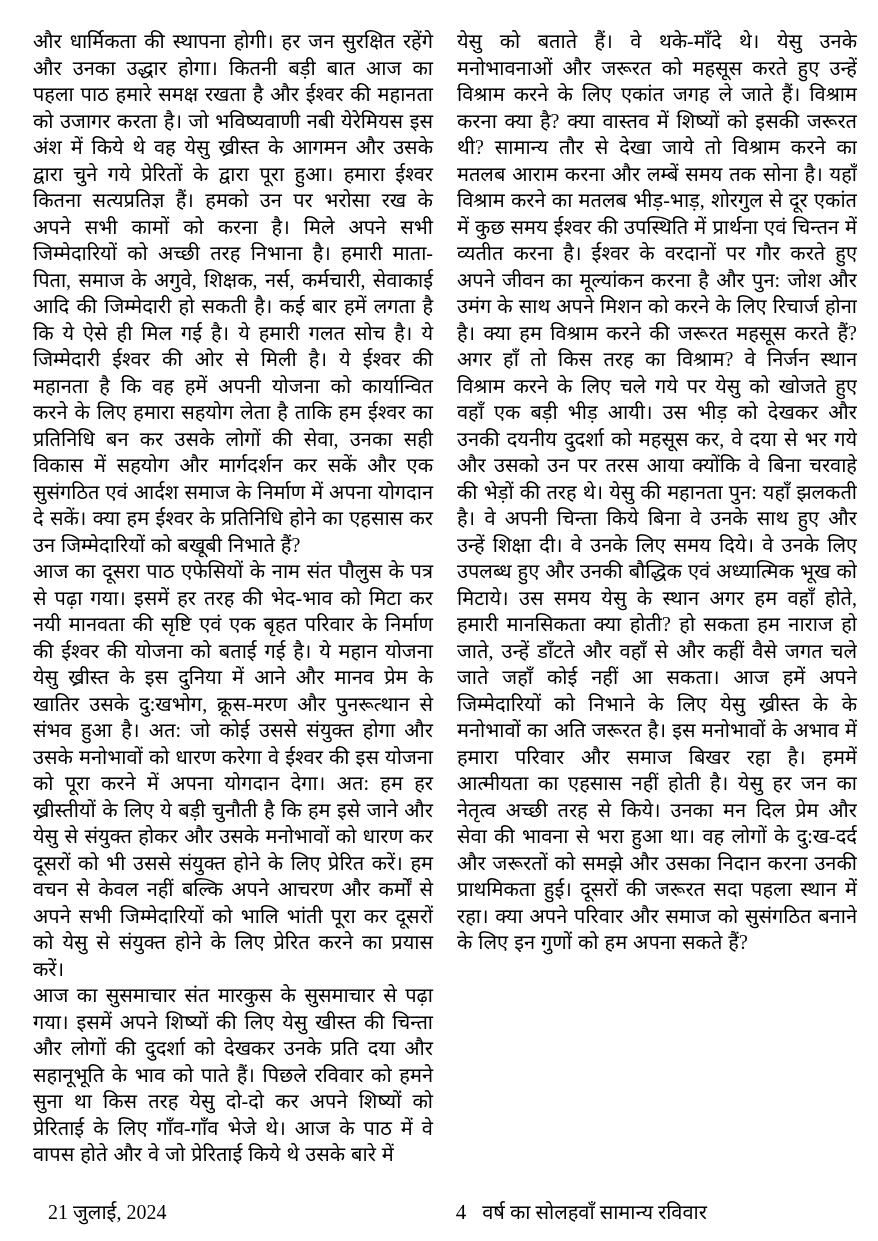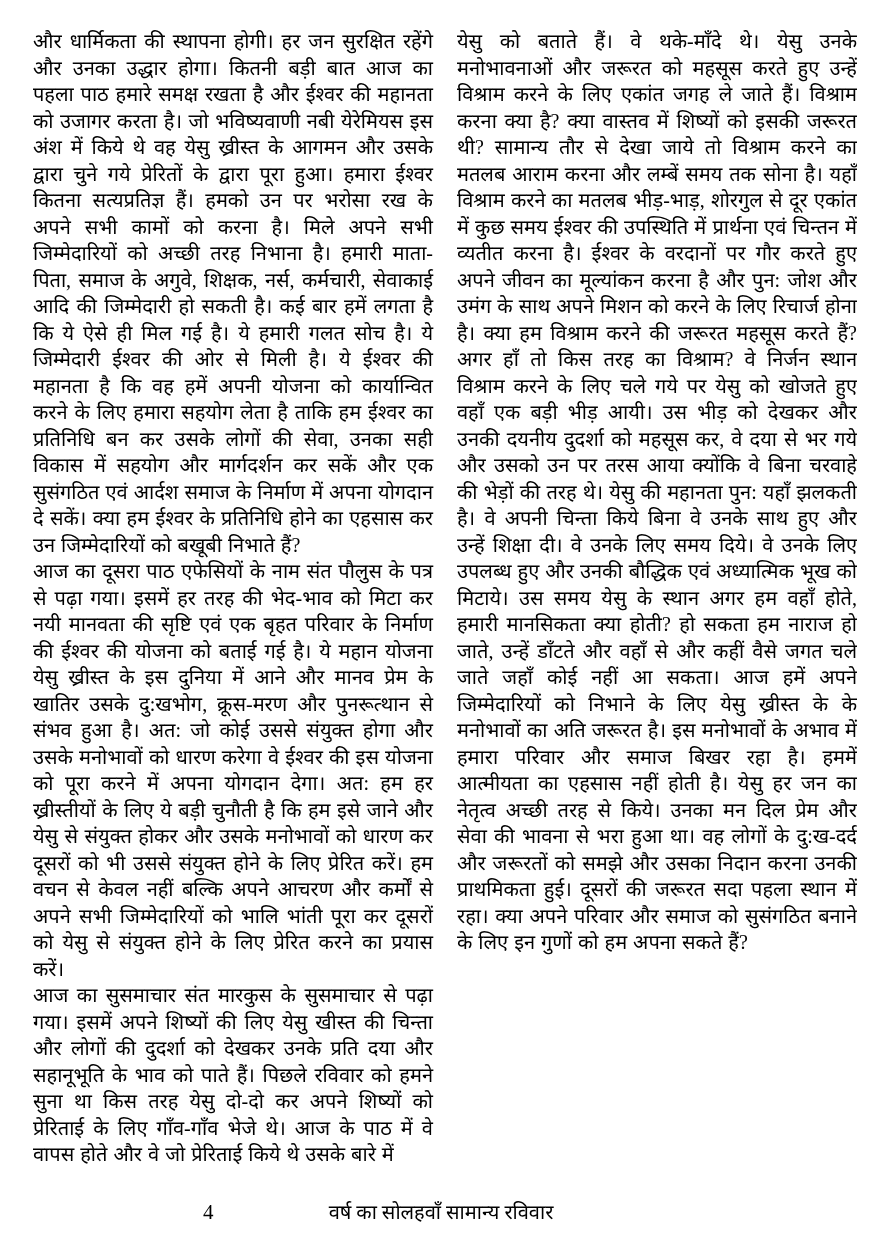--- a/index.html
+++ b/index.html
@@ -43,36 +43,37 @@
     left: 48px;
     right: 44px;
     bottom: 16px;
     display: grid;
     grid-template-columns: 1fr auto 1fr;
     align-items: baseline;
     font-size: 20px;
   }
   .footer-date  { text-align: left; }
   .footer-page  { text-align: center; font-size: 21px; padding-left: 40px; }
-  .footer-title { text-align: center; }
+  .footer-title { text-align: left; margin-left: 16px; }
 </style>
 </head>
 <body>
 
 <div class="page">
 
   <div class="columns">
     <div class="column">
         <p class="para">और धार्मिकता की स्थापना होगी। हर जन सुरक्षित रहेंगे और उनका उद्धार होगा। कितनी बड़ी बात आज का पहला पाठ हमारे समक्ष रखता है और ईश्वर की महानता को उजागर करता है। जो भविष्यवाणी नबी येरेमियस इस अंश में किये थे वह येसु ख्रीस्त के आगमन और उसके द्वारा चुने गये प्रेरितों के द्वारा पूरा हुआ। हमारा ईश्वर कितना सत्यप्रतिज्ञ हैं। हमको उन पर भरोसा रख के अपने सभी कामों को करना है। मिले अपने सभी जिम्मेदारियों को अच्छी तरह निभाना है। हमारी माता-पिता, समाज के अगुवे, शिक्षक, नर्स, कर्मचारी, सेवाकाई आदि की जिम्मेदारी हो सकती है। कई बार हमें लगता है कि ये ऐसे ही मिल गई है। ये हमारी गलत सोच है। ये जिम्मेदारी ईश्वर की ओर से मिली है। ये ईश्वर की महानता है कि वह हमें अपनी योजना को कार्यान्वित करने के लिए हमारा सहयोग लेता है ताकि हम ईश्वर का प्रतिनिधि बन कर उसके लोगों की सेवा, उनका सही विकास में सहयोग और मार्गदर्शन कर सकें और एक सुसंगठित एवं आर्दश समाज के निर्माण में अपना योगदान दे सकें। क्या हम ईश्वर के प्रतिनिधि होने का एहसास कर उन जिम्मेदारियों को बखूबी निभाते हैं?</p>
         <p class="para">आज का दूसरा पाठ एफेसियों के नाम संत पौलुस के पत्र से पढ़ा गया। इसमें हर तरह की भेद-भाव को मिटा कर नयी मानवता की सृष्टि एवं एक बृहत परिवार के निर्माण की ईश्वर की योजना को बताई गई है। ये महान योजना येसु ख्रीस्त के इस दुनिया में आने और मानव प्रेम के खातिर उसके दु:खभोग, क्रूस-मरण और पुनरूत्थान से संभव हुआ है। अत: जो कोई उससे संयुक्त होगा और उसके मनोभावों को धारण करेगा वे ईश्वर की इस योजना को पूरा करने में अपना योगदान देगा। अत: हम हर ख्रीस्तीयों के लिए ये बड़ी चुनौती है कि हम इसे जाने और येसु से संयुक्त होकर और उसके मनोभावों को धारण कर दूसरों को भी उससे संयुक्त होने के लिए प्रेरित करें। हम वचन से केवल नहीं बल्कि अपने आचरण और कर्मों से अपने सभी जिम्मेदारियों को भालि भांती पूरा कर दूसरों को येसु से संयुक्त होने के लिए प्रेरित करने का प्रयास करें।</p>
         <p class="para">आज का सुसमाचार संत मारकुस के सुसमाचार से पढ़ा गया। इसमें अपने शिष्यों की लिए येसु खीस्त की चिन्ता और लोगों की दुदर्शा को देखकर उनके प्रति दया और सहानूभूति के भाव को पाते हैं। पिछले रविवार को हमने सुना था किस तरह येसु दो-दो कर अपने शिष्यों को प्रेरिताई के लिए गाँव-गाँव भेजे थे। आज के पाठ में वे वापस होते और वे जो प्रेरिताई किये थे उसके बारे में</p>
       </div>
     <div class="column">
         <p class="para">येसु को बताते हैं। वे थके-माँदे थे। येसु उनके मनोभावनाओं और जरूरत को महसूस करते हुए उन्हें विश्राम करने के लिए एकांत जगह ले जाते हैं। विश्राम करना क्या है? क्या वास्तव में शिष्यों को इसकी जरूरत थी? सामान्य तौर से देखा जाये तो विश्राम करने का मतलब आराम करना और लम्बें समय तक सोना है। यहाँ विश्राम करने का मतलब भीड़-भाड़, शोरगुल से दूर एकांत में कुछ समय ईश्वर की उपस्थिति में प्रार्थना एवं चिन्तन में व्यतीत करना है। ईश्वर के वरदानों पर गौर करते हुए अपने जीवन का मूल्यांकन करना है और पुन: जोश और उमंग के साथ अपने मिशन को करने के लिए रिचार्ज होना है। क्या हम विश्राम करने की जरूरत महसूस करते हैं? अगर हाँ तो किस तरह का विश्राम? वे निर्जन स्थान विश्राम करने के लिए चले गये पर येसु को खोजते हुए वहाँ एक बड़ी भीड़ आयी। उस भीड़ को देखकर और उनकी दयनीय दुदर्शा को महसूस कर, वे दया से भर गये और उसको उन पर तरस आया क्योंकि वे बिना चरवाहे की भेड़ों की तरह थे। येसु की महानता पुन: यहाँ झलकती है। वे अपनी चिन्ता किये बिना वे उनके साथ हुए और उन्हें शिक्षा दी। वे उनके लिए समय दिये। वे उनके लिए उपलब्ध हुए और उनकी बौद्धिक एवं अध्यात्मिक भूख को मिटाये। उस समय येसु के स्थान अगर हम वहाँ होते, हमारी मानसिकता क्या होती? हो सकता हम नाराज हो जाते, उन्हें डाँटते और वहाँ से और कहीं वैसे जगत चले जाते जहाँ कोई नहीं आ सकता। आज हमें अपने जिम्मेदारियों को निभाने के लिए येसु ख्रीस्त के के मनोभावों का अति जरूरत है। इस मनोभावों के अभाव में हमारा परिवार और समाज बिखर रहा है। हममें आत्मीयता का एहसास नहीं होती है। येसु हर जन का नेतृत्व अच्छी तरह से किये। उनका मन दिल प्रेम और सेवा की भावना से भरा हुआ था। वह लोगों के दु:ख-दर्द और जरूरतों को समझे और उसका निदान करना उनकी प्राथमिकता हुई। दूसरों की जरूरत सदा पहला स्थान में रहा। क्या अपने परिवार और समाज को सुसंगठित बनाने के लिए इन गुणों को हम अपना सकते हैं?</p>
       </div>
   </div>
 
   <div class="footer">
+    <span class="footer-date">21 जुलाई, 2024</span>
     <span class="footer-page">4</span>
     <span class="footer-title">वर्ष का सोलहवाँ सामान्य रविवार</span>
   </div>
 
 </div>
 
 </body></html>

